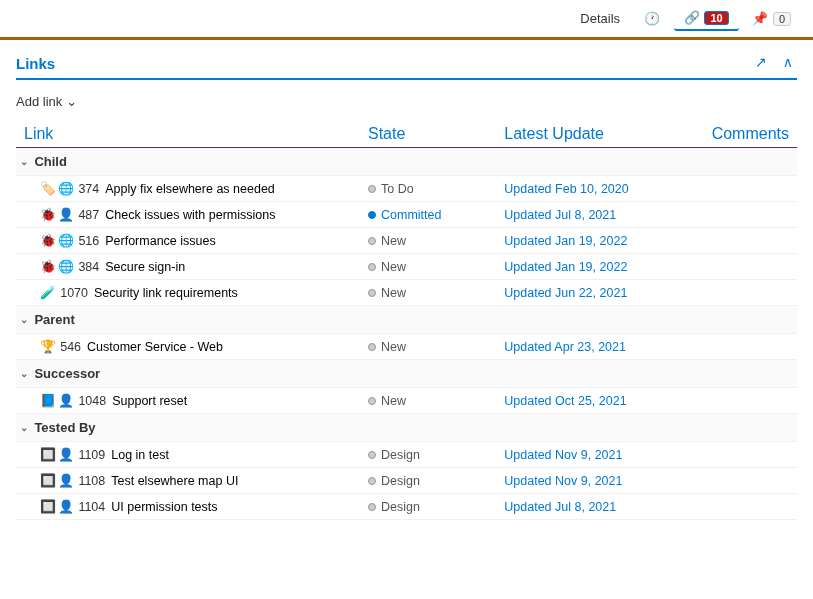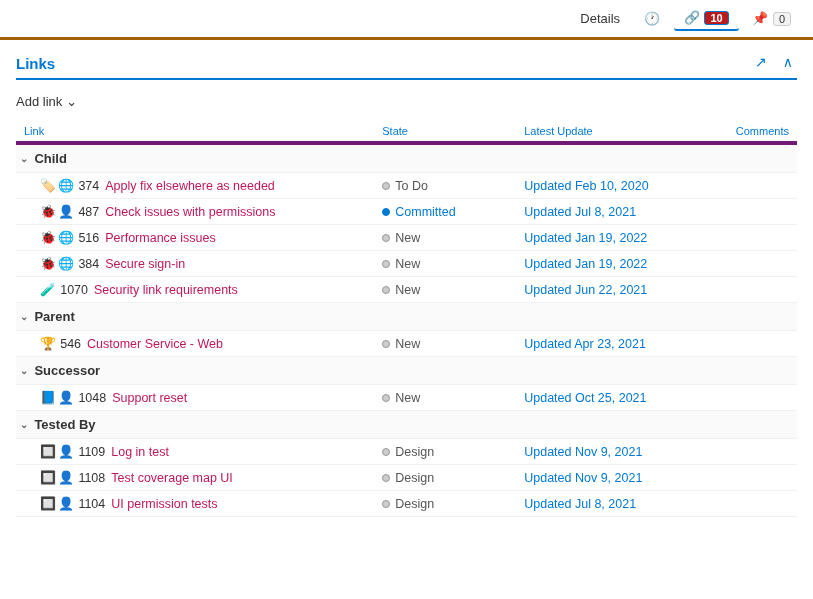--- a/index.html
+++ b/index.html
@@ -103,22 +103,22 @@
     .links-table {
       width: 100%;
       border-collapse: collapse;
     }
 
     .links-table thead tr th {
       text-align: left;
       color: #0078d4;
       font-weight: 400;
       padding: 4px 8px;
-      border-bottom: 4px solid #701a75;
-      font-size: 11px;
+      border-bottom: 1px solid #701a75;
+      font-size: 16px;
     }
 
     .links-table thead tr th:last-child {
       text-align: right;
     }
 
     .links-table tbody tr {
       border-bottom: 1px solid #f0f0f0;
     }
 
@@ -153,21 +153,21 @@
       gap: 4px;
     }
 
     .link-icons {
       display: flex;
       align-items: center;
       gap: 2px;
     }
 
     .link-text {
-      color: #be185d;
+      color: #000000;
       cursor: pointer;
       text-decoration: none;
     }
 
     .state-cell {
       white-space: nowrap;
       display: flex;
       align-items: center;
       gap: 5px;
       min-width: 90px;
@@ -442,21 +442,21 @@
           <td></td>
         </tr>
         <tr class="data-row">
           <td class="indent-1">
             <div class="link-cell">
               <div class="link-icons">
                 <span class="icon-emoji">🔲</span>
                 <span class="icon-emoji">👤</span>
               </div>
               <span class="num-text">1108</span>
-              <a class="link-text" href="#">Test coverage map UI</a>
+              <a class="link-text" href="#">Test elsewhere map UI</a>
             </div>
           </td>
           <td>
             <div class="state-cell">
               <span class="state-dot dot-design"></span>
               <span class="state-label-default">Design</span>
             </div>
           </td>
           <td class="update-cell">Updated Nov 9, 2021</td>
           <td></td>

